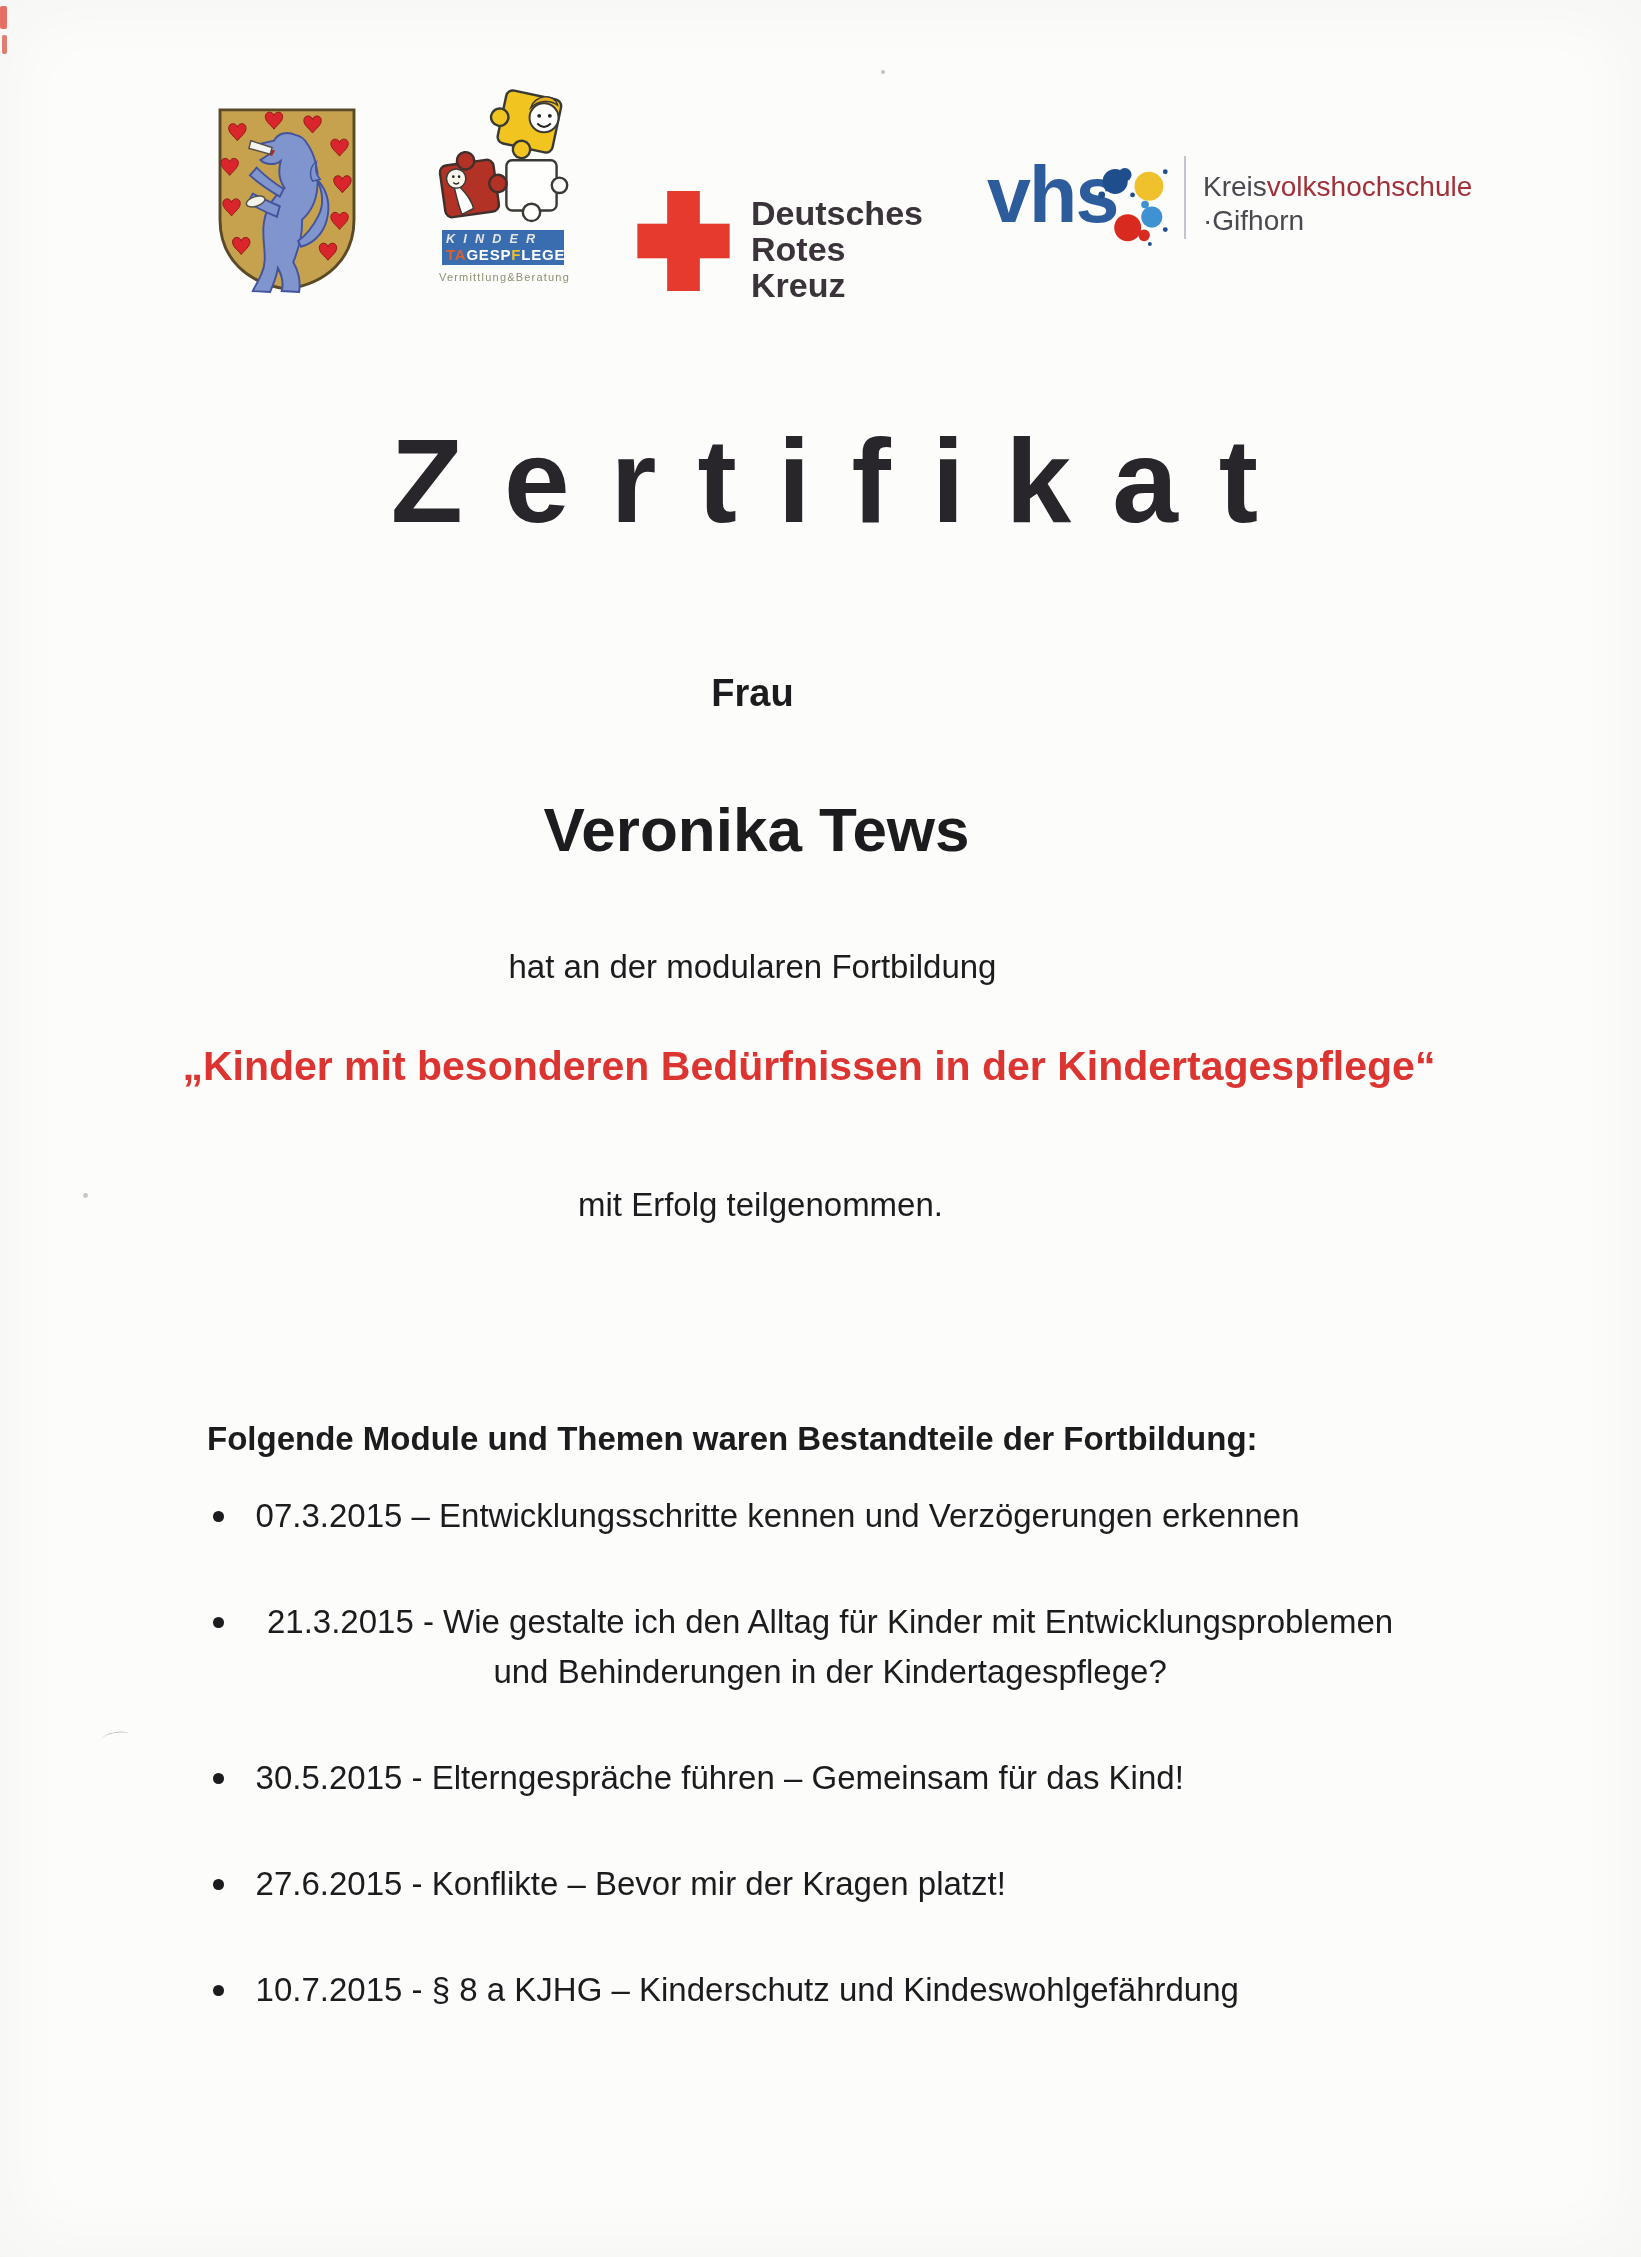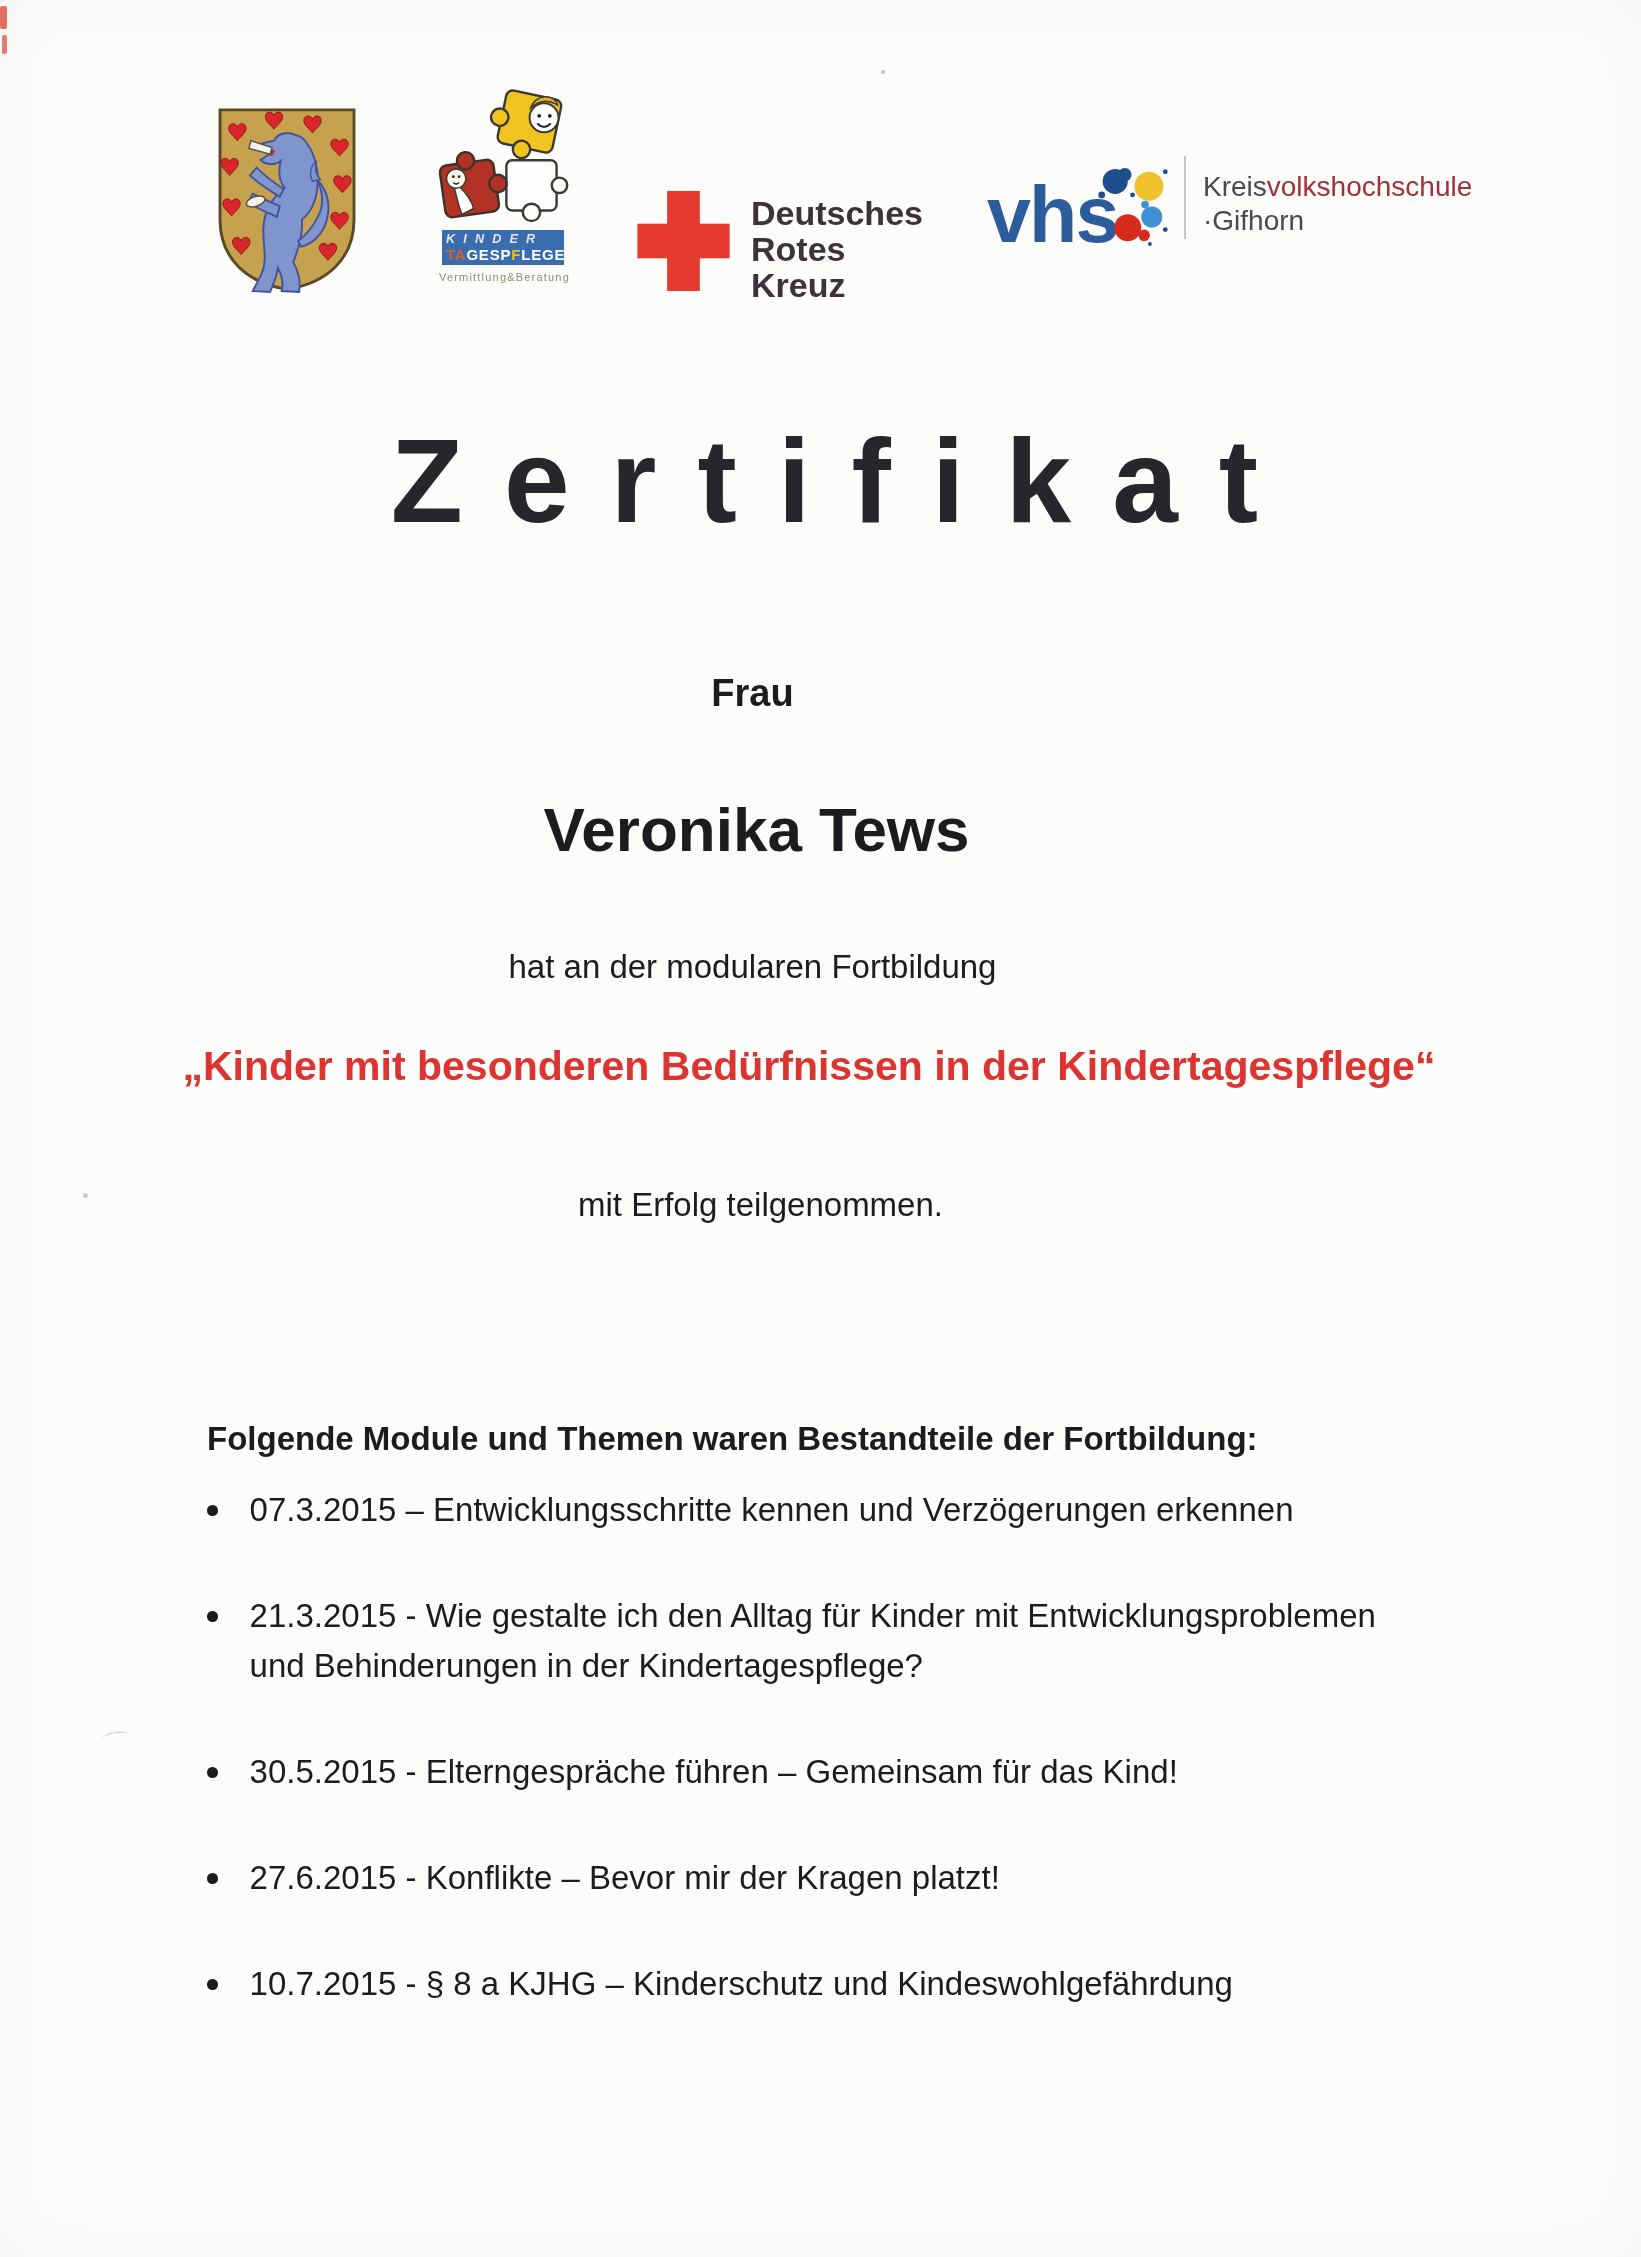--- a/index.html
+++ b/index.html
@@ -20,40 +20,40 @@
   .puzzle-svg{position:absolute;left:433px;top:79px;width:140px;height:147px;}
   .ktp-box{position:absolute;left:442px;top:230px;width:122px;height:35px;background:#3a6db0;
     display:flex;flex-direction:column;justify-content:center;padding:1.9px 3.9px;box-sizing:border-box;}
   .ktp-line1{font-size:12.6px;font-weight:700;color:#e5e5e5;letter-spacing:8.2px;line-height:14.5px;white-space:nowrap;font-style:italic;}
   .ktp-line2{font-size:15px;font-weight:700;letter-spacing:0.8px;line-height:16.4px;white-space:nowrap;}
   .t-or{color:#dd5f2d;} .t-w{color:#ffffff;} .t-y{color:#e9bf2a;}
   .ktp-sub{position:absolute;left:431px;top:271px;width:147px;font-size:11px;color:#8f8e72;
     letter-spacing:1.2px;text-align:center;white-space:nowrap;}
   .drk-cross{position:absolute;left:637px;top:191px;width:93px;height:100px;}
   .drk-text{position:absolute;left:751px;top:195px;font-size:34px;font-weight:700;color:#3a3339;line-height:36px;}
-  .vhs-word{position:absolute;left:987px;top:153px;font-size:79px;font-weight:700;color:#2d5c9c;letter-spacing:-1.9px;line-height:83px;margin-top:20px;}
+  .vhs-word{position:absolute;left:987px;top:153px;font-size:79px;font-weight:700;color:#2d5c9c;letter-spacing:-1.9px;line-height:83px;}
   .vhs-dots{position:absolute;left:1094px;top:162px;width:79px;height:87px;}
   .vhs-sep{position:absolute;left:1184px;top:156px;width:1.9px;height:83px;background:#c2c5cc;}
   .vhs-org{position:absolute;left:1203px;top:170px;font-size:28px;line-height:34px;color:#494950;}
   .vhs-red{color:#a1303a;}
   
   .title{position:absolute;top:409px;left:0;width:1641px;margin:4px;text-align:center;
     font-size:118px;font-weight:700;letter-spacing:41px;text-indent:41px;color:#28252b;}
   .salutation{position:absolute;top:672px;left:0;width:1641px;margin:0;text-align:center;
     font-size:38px;font-weight:700;transform:translateX(-68px);}
   .recipient{position:absolute;top:794px;left:0;width:1641px;margin:0;text-align:center;
     font-size:62px;font-weight:700;transform:translateX(-64px);}
   .intro{position:absolute;top:948px;left:0;width:1641px;margin:0;text-align:center;
     font-size:33px;transform:translateX(-68px);}
   .course{position:absolute;top:1043px;left:0;width:1641px;margin:0;text-align:center;
     font-size:41px;font-weight:700;color:#dc3431;transform:translateX(-11.6px);}
   .outcome{position:absolute;top:1186px;left:0;width:1641px;margin:0;text-align:center;
     font-size:33px;transform:translateX(-60px);}
   .modules-heading{position:absolute;top:1408px;left:195px;margin:12px;font-size:33px;font-weight:700;}
-  .modules{position:absolute;top:1485px;left:207px;width:1226px;margin:0;padding:0;list-style:none;}
+  .modules{position:absolute;top:1485px;left:207px;width:1226px;margin:6px;padding:0;list-style:none;text-align:center;}
   .modules li{display:flex;gap:32px;font-size:33px;line-height:50px;margin-bottom:56px;}
   .modules .dot{flex:0 0 auto;width:10.6px;height:10.6px;border-radius:50%;background:#1c1c1e;margin-top:20px;}
   .modules .mod-text{max-width:1149px;}
 </style>
 </head>
 <body>
 
 <div class="page">
 
   <div class="art-red1"></div>

